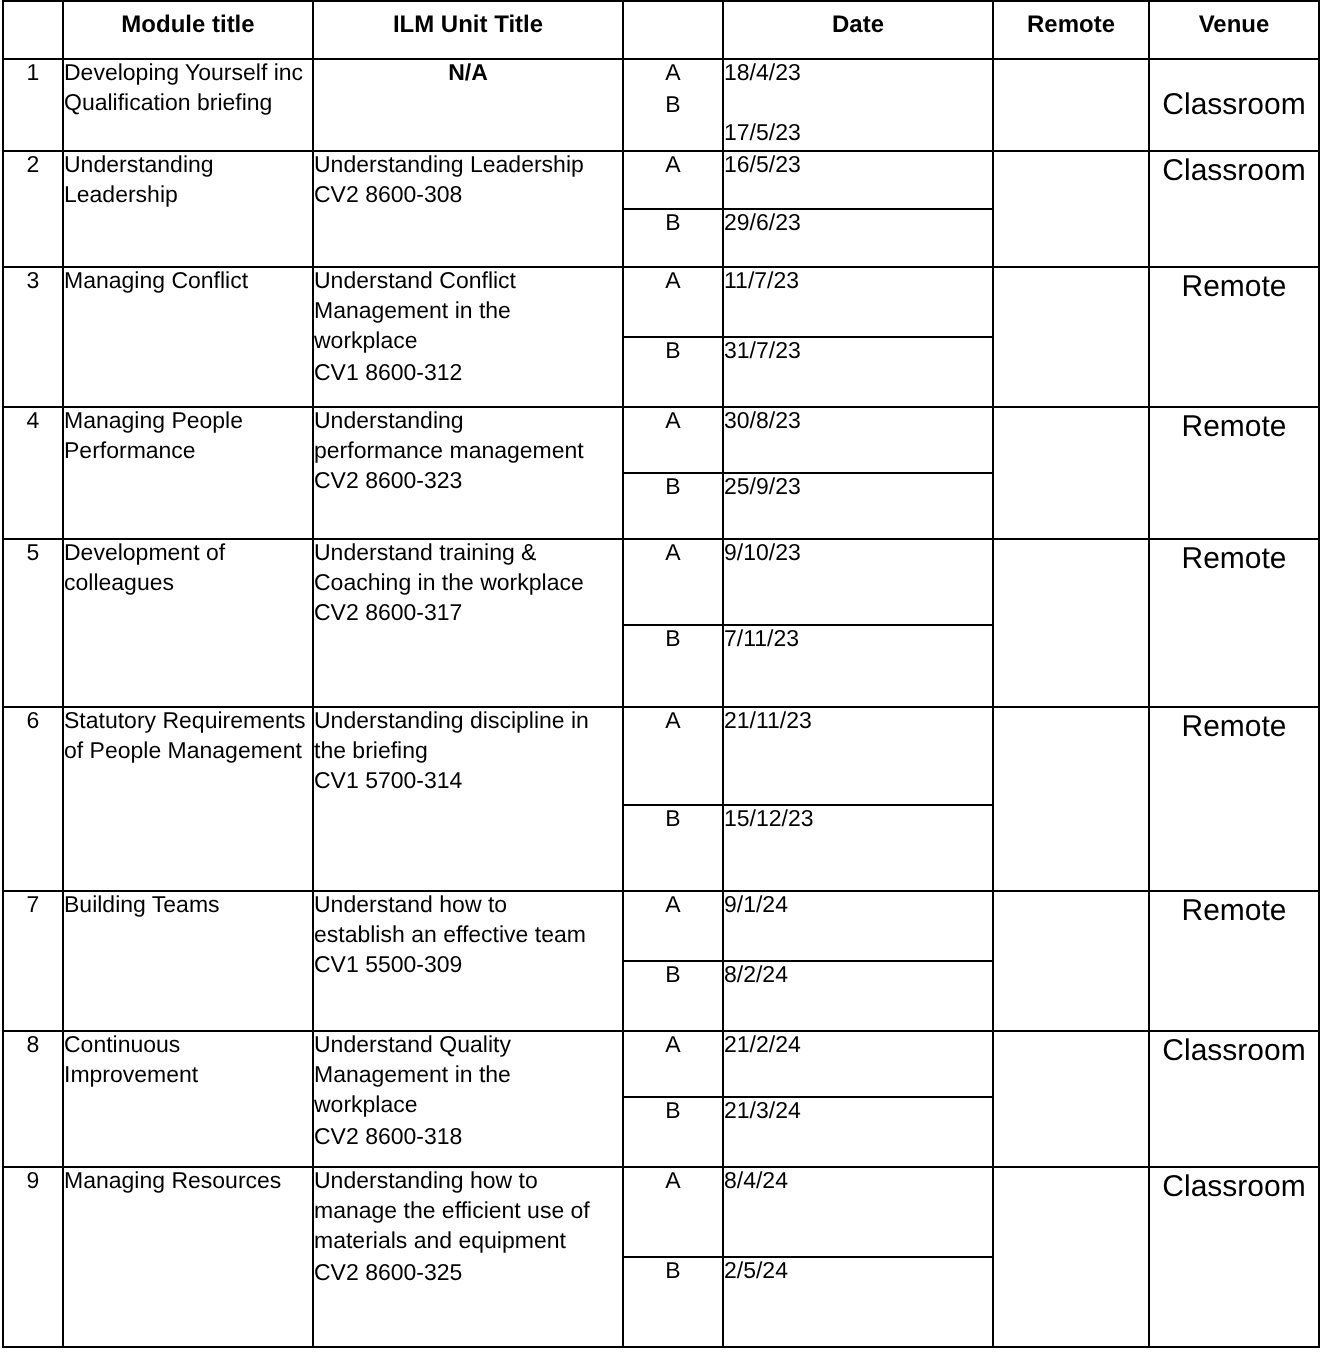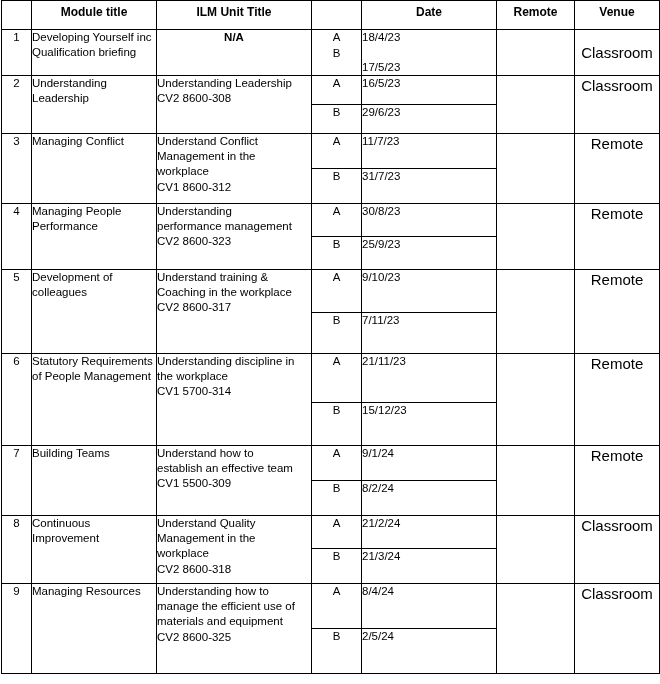--- a/index.html
+++ b/index.html
@@ -242,21 +242,21 @@
         </tr>
         <tr>
           <td class="cell-sess" style="height: 40px;">B</td>
           <td class="cell-date">7/11/23</td>
         </tr>
         <tr>
           <td class="cell-no" rowspan="2">6</td>
           <td class="cell-module" rowspan="2">Statutory Requirements of People Management</td>
           <td class="cell-ilm" rowspan="2">
             <span class="ilm-line">Understanding discipline in</span>
-            <span class="ilm-line">the workplace</span>
+            <span class="ilm-line">the briefing</span>
             <span class="ilm-line">CV1 5700-314</span>
           </td>
           <td class="cell-sess" style="height: 48px;">A</td>
           <td class="cell-date">21/11/23</td>
           <td class="cell-trainer" rowspan="2"></td>
           <td class="cell-venue" rowspan="2">Remote</td>
         </tr>
         <tr>
           <td class="cell-sess" style="height: 42px;">B</td>
           <td class="cell-date">15/12/23</td>

